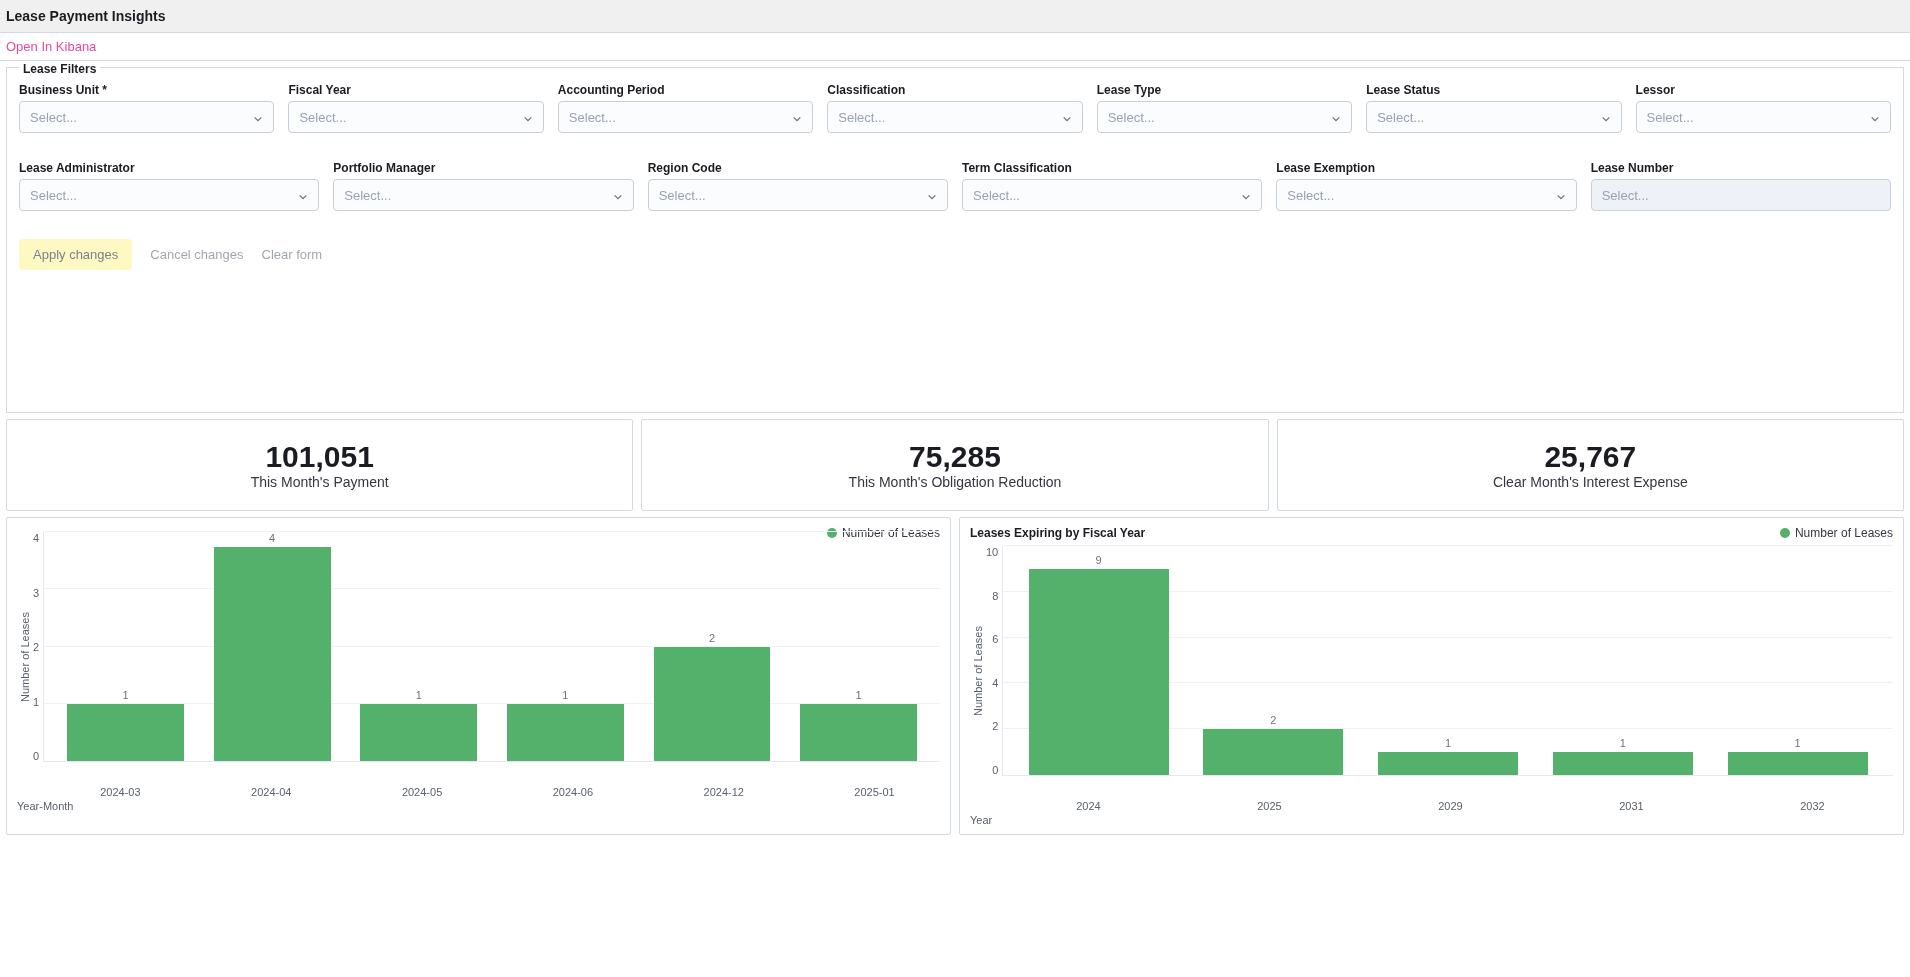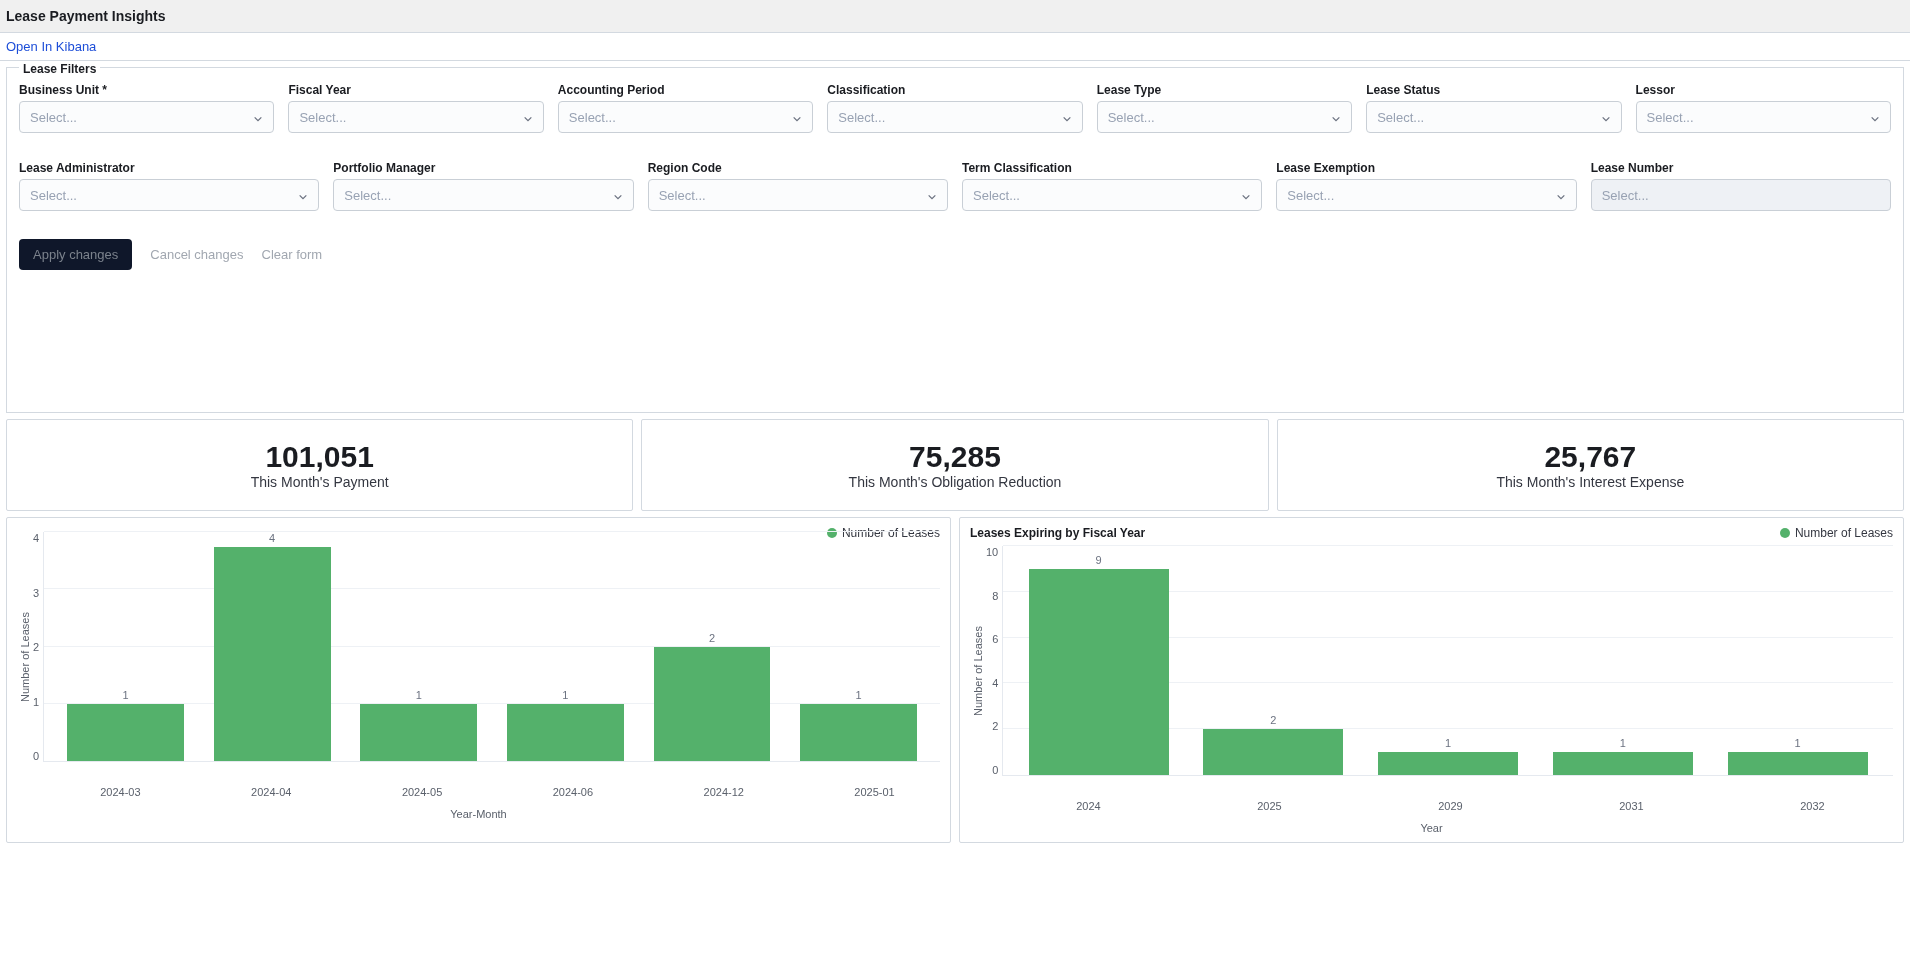--- a/index.html
+++ b/index.html
@@ -16,21 +16,21 @@
 }
 .header h1 {
   font-size: 14px;
   font-weight: 700;
 }
 .subheader {
   padding: 6px 6px;
   border-bottom: 1px solid #d3d9e0;
 }
 .subheader a {
-  color: #1d4ed8;
+  color: #ec4899;
   text-decoration: none;
   font-size: 13px;
 }
 .filters-panel {
   border: 1px solid #d3d9e0;
   margin: 6px;
   padding: 0 12px 12px 12px;
   position: relative;
   background: #fff;
 }
@@ -78,21 +78,21 @@
   display: inline-block;
 }
 .chevron svg { width: 100%; height: 100%; }
 .actions {
   display: flex;
   gap: 18px;
   align-items: center;
   margin-top: 6px;
 }
 .btn-apply {
-  background: #0f172a;
+  background: #fef9c3;
   color: #7b828c;
   border: none;
   border-radius: 4px;
   padding: 8px 14px;
   font-size: 13px;
   cursor: not-allowed;
 }
 .btn-text {
   background: none;
   border: none;
@@ -237,24 +237,24 @@
   justify-content: space-around;
   padding: 4px 8px 0 8px;
   margin-left: 38px;
   font-size: 11px;
   color: #5a606b;
   gap: 36px;
 }
 .x-ticks.chart1ticks { margin-left: 38px; }
 .x-ticks span { flex: 1; text-align: center; }
 .x-axis-label {
-  text-align: center;
+  text-align: left;
   font-size: 11px;
   color: #5a606b;
-  margin-top: 10px;
+  margin-top: 2px;
 }
 </style>
 </head>
 <body>
 
 <div class="header">
   <h1>Lease Payment Insights</h1>
 </div>
 
 <div class="subheader">
@@ -395,21 +395,21 @@
     <div class="kpi-card">
       <div class="kpi-value">101,051</div>
       <div class="kpi-label">This Month's Payment</div>
     </div>
     <div class="kpi-card">
       <div class="kpi-value">75,285</div>
       <div class="kpi-label">This Month's Obligation Reduction</div>
     </div>
     <div class="kpi-card">
       <div class="kpi-value">25,767</div>
-      <div class="kpi-label">This Month's Interest Expense</div>
+      <div class="kpi-label">Clear Month's Interest Expense</div>
     </div>
   </div>
 
 <div class="charts-row">
   <div class="chart-panel">
     <div class="legend">
       <span class="legend-swatch"></span>
       <span>Number of Leases</span>
     </div>
     <div class="chart-body">

